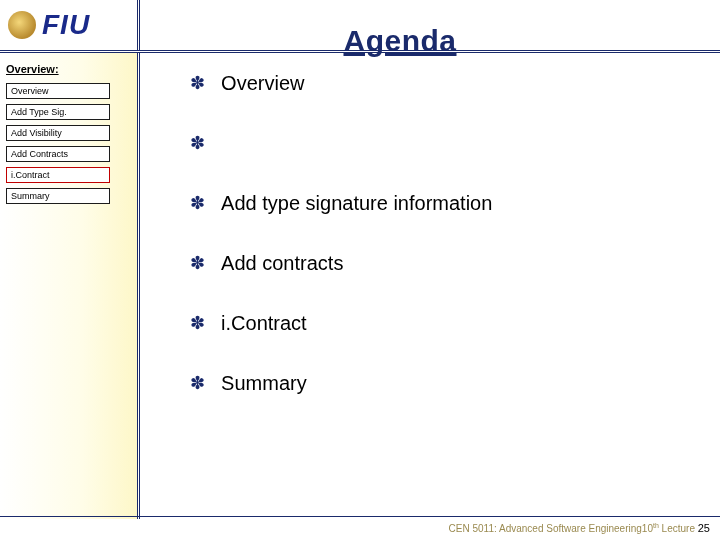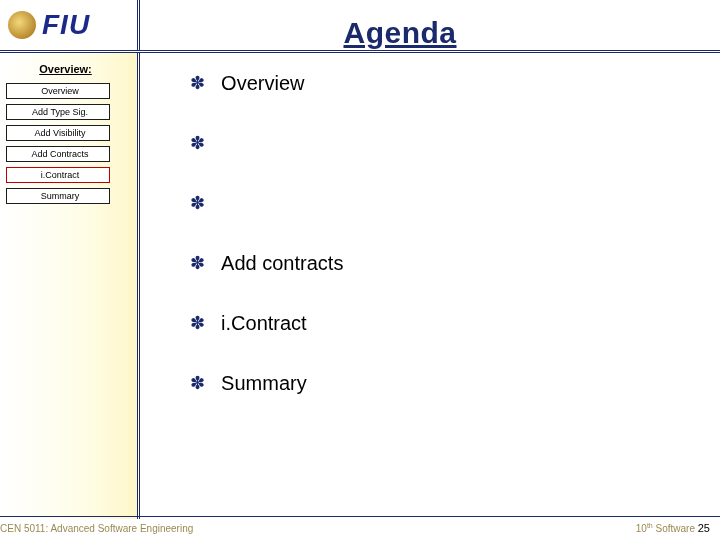--- a/index.html
+++ b/index.html
@@ -15,21 +15,21 @@
     width: 720px;
     height: 540px;
     position: relative;
     box-sizing: border-box;
   }
   .header {
     position: relative;
     height: 50px;
     border-bottom: 3px double #1a2a6b;
     display: flex;
-    align-items: flex-end;
+    align-items: flex-start;
   }
   .logo-area {
     width: 140px;
     height: 50px;
     display: flex;
     align-items: center;
     padding-left: 8px;
     box-sizing: border-box;
     border-right: 3px double #1a2a6b;
   }
@@ -55,32 +55,32 @@
   .title {
     flex: 1;
     text-align: center;
     font-family: "Trebuchet MS", Verdana, sans-serif;
     font-size: 30px;
     font-weight: bold;
     color: #1a2a6b;
     text-decoration: underline;
     letter-spacing: 0.5px;
     padding-right: 60px;
+    margin-top: 24px;
   }
   .body {
     display: flex;
     height: calc(540px - 50px - 24px);
   }
   .sidebar {
     width: 140px;
     border-right: 3px double #1a2a6b;
     padding: 10px 12px 0 6px;
     box-sizing: border-box;
     background: linear-gradient(to right, #ffffff 0%, #fffde8 60%, #fdf7c8 100%);
-    text-align: center;
   }
   .sidebar-title {
     font-family: Verdana, sans-serif;
     font-size: 11px;
     font-weight: bold;
     text-decoration: underline;
     margin-bottom: 8px;
     color: #000;
   }
   .nav-btn {
@@ -132,20 +132,21 @@
     border-top: 1px solid #1a2a6b;
     display: flex;
     align-items: center;
     font-family: Verdana, Arial, sans-serif;
     font-size: 10px;
     color: #9a8a50;
     box-sizing: border-box;
   }
   .footer-left {
     flex: 1;
+    text-align: right;
   }
   .footer-right {
     padding-right: 10px;
   }
   .footer-right .sup {
     font-size: 7px;
     vertical-align: super;
   }
   .pagenum {
     color: #000;
@@ -181,37 +182,38 @@
     <div class="content">
       <div class="item">
         <span class="bullet">✽</span>
         <span class="item-text">Overview</span>
       </div>
       <div class="item">
         <span class="bullet">✽</span>
       </div>
       <div class="item">
         <span class="bullet">✽</span>
+        <span class="item-text">Add type signature information</span>
       </div>
       <div class="item">
         <span class="bullet">✽</span>
         <span class="item-text">Add contracts</span>
       </div>
       <div class="item">
         <span class="bullet">✽</span>
         <span class="item-text">i.Contract</span>
       </div>
       <div class="item">
         <span class="bullet">✽</span>
         <span class="item-text">Summary</span>
       </div>
     </div>
   </div>
 
   <div class="footer">
     <div class="footer-left">CEN 5011: Advanced Software Engineering</div>
     <div class="footer-right">
-      <span>10</span><span class="sup">th</span><span> Software</span>
+      <span>10</span><span class="sup">th</span><span> Lecture</span>
       <span class="pagenum">25</span>
     </div>
   </div>
 
 </div>
 
 </body></html>

